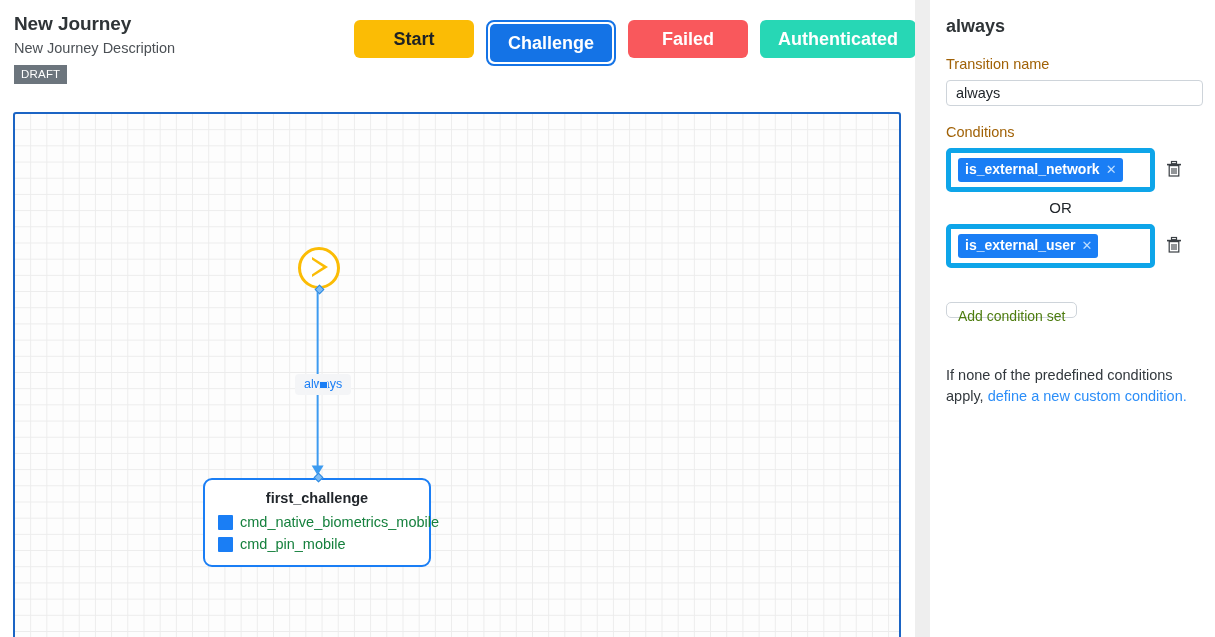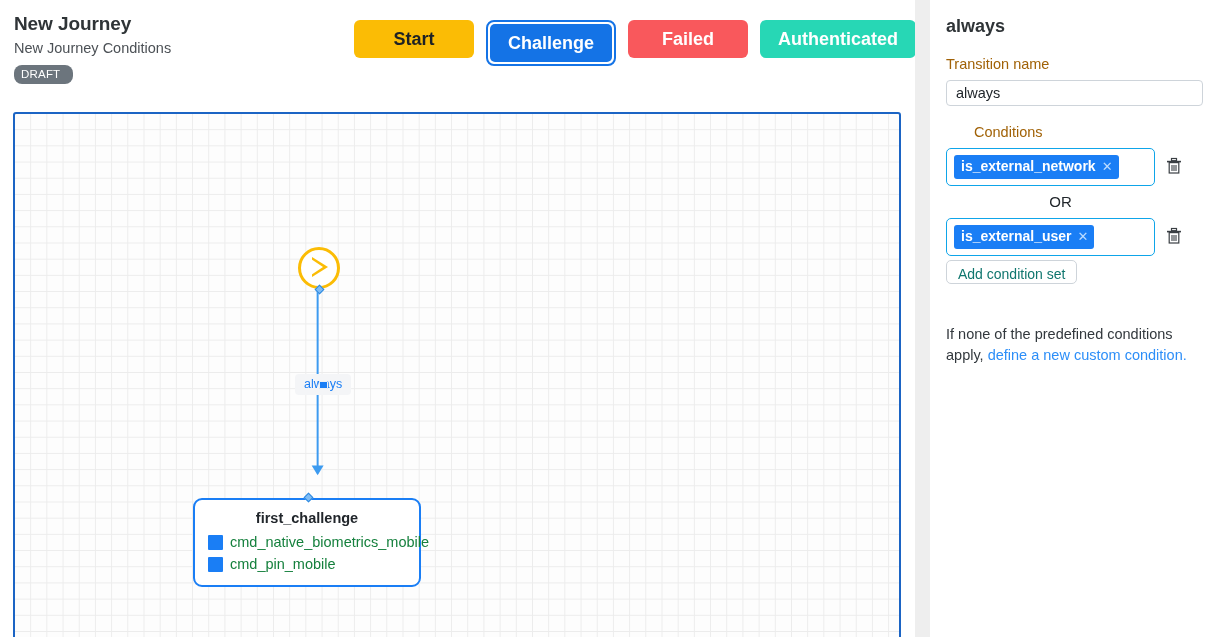--- a/index.html
+++ b/index.html
@@ -47,22 +47,22 @@
     color: #4b5055;
     line-height: 20px;
     margin-top: 2px;
   }
   #draft-badge {
     display: inline-block;
     margin-top: 7px;
     background: #6c757d;
     color: #ffffff;
     font-size: 11.5px;
-    padding: 3px 13px 4px 7px;
-    border-radius: 8px;
+    padding: 3px 7px 4px 7px;
+    border-radius: 0;
     letter-spacing: 0.2px;
   }
 
   
   #state-buttons {
     position: absolute;
     left: 354px; top: 20px;
     display: flex;
     align-items: flex-start;
     gap: 12px;
@@ -182,28 +182,27 @@
     margin-left: -4.5px;
     margin-top: -4px;
     background: #1a7ef5;
     border: 1.5px solid #eef1f5;
     border-radius: 1px;
   }
 
   
   #challenge-node {
     position: absolute;
-    left: 178px;
+    left: 188px;
     top: 364px;
     width: 228px;
     background: #ffffff;
     border: 2.5px solid #1a7ef5;
     border-radius: 9px;
     padding: 9px 0 10px 0;
-    margin-top: 20px;
   }
   #challenge-node .node-title {
     text-align: center;
     font-size: 14.5px;
     font-weight: bold;
     color: #21262b;
     line-height: 19px;
     margin-bottom: 3px;
   }
   .node-row {
@@ -263,32 +262,32 @@
     height: 26px;
     border: 1px solid #ced4da;
     border-radius: 4px;
     padding: 0 9px;
     font-family: "Liberation Sans", sans-serif;
     font-size: 14.5px;
     color: #21262b;
     background: #ffffff;
     outline: none;
   }
-  #conditions-label { margin-top: 16px; margin-left: 28px; }
+  #conditions-label { margin-top: 16px; }
 
   .cond-row {
     display: flex;
     align-items: center;
     gap: 10px;
     margin-bottom: 0;
   }
   .cond-box {
     width: 209px;
     min-height: 38px;
-    border: 1px solid #0ea5e9;
+    border: 5px solid #0ea5e9;
     border-radius: 5px;
     display: flex;
     align-items: center;
     padding: 5px 7px;
   }
   .cond-tag {
     background: #1a7ef5;
     color: #ffffff;
     border-radius: 3px;
     font-size: 14px;
@@ -318,29 +317,29 @@
     text-align: center;
     font-size: 15px;
     font-weight: normal;
     color: #21262b;
     width: 229px;
     margin: 7px 0 7px 0;
     line-height: 18px;
   }
 
   #add-condition-set {
-    margin-top: 4px;
+    margin-top: 34px;
     background: #ffffff;
     border: 1px solid #ced4da;
     border-radius: 5px;
-    height: 24px;
+    height: 16px;
     padding: 0 11px;
     font-family: "Liberation Sans", sans-serif;
     font-size: 14px;
-    color: #0f766e;
+    color: #4d7c0f;
     cursor: pointer;
     line-height: 26px;
   }
 
   #custom-cond-note {
     margin-top: 40px;
     font-size: 14.5px;
     color: #32383d;
     line-height: 21px;
     width: 244px;
@@ -353,21 +352,21 @@
 </style>
 </head>
 <body>
 
 <div id="app">
 
   <div id="main">
 
     <div id="header">
       <div id="journey-title">New Journey</div>
-      <div id="journey-desc">New Journey Conditions</div>
+      <div id="journey-desc">New Journey Description</div>
       <span id="draft-badge">DRAFT</span>
     </div>
 
     <div id="state-buttons">
       <button class="state-btn start">Start</button>
 
       <div class="state-btn-wrap focused">
         <button class="state-btn challenge">Challenge</button>
       </div>
 

